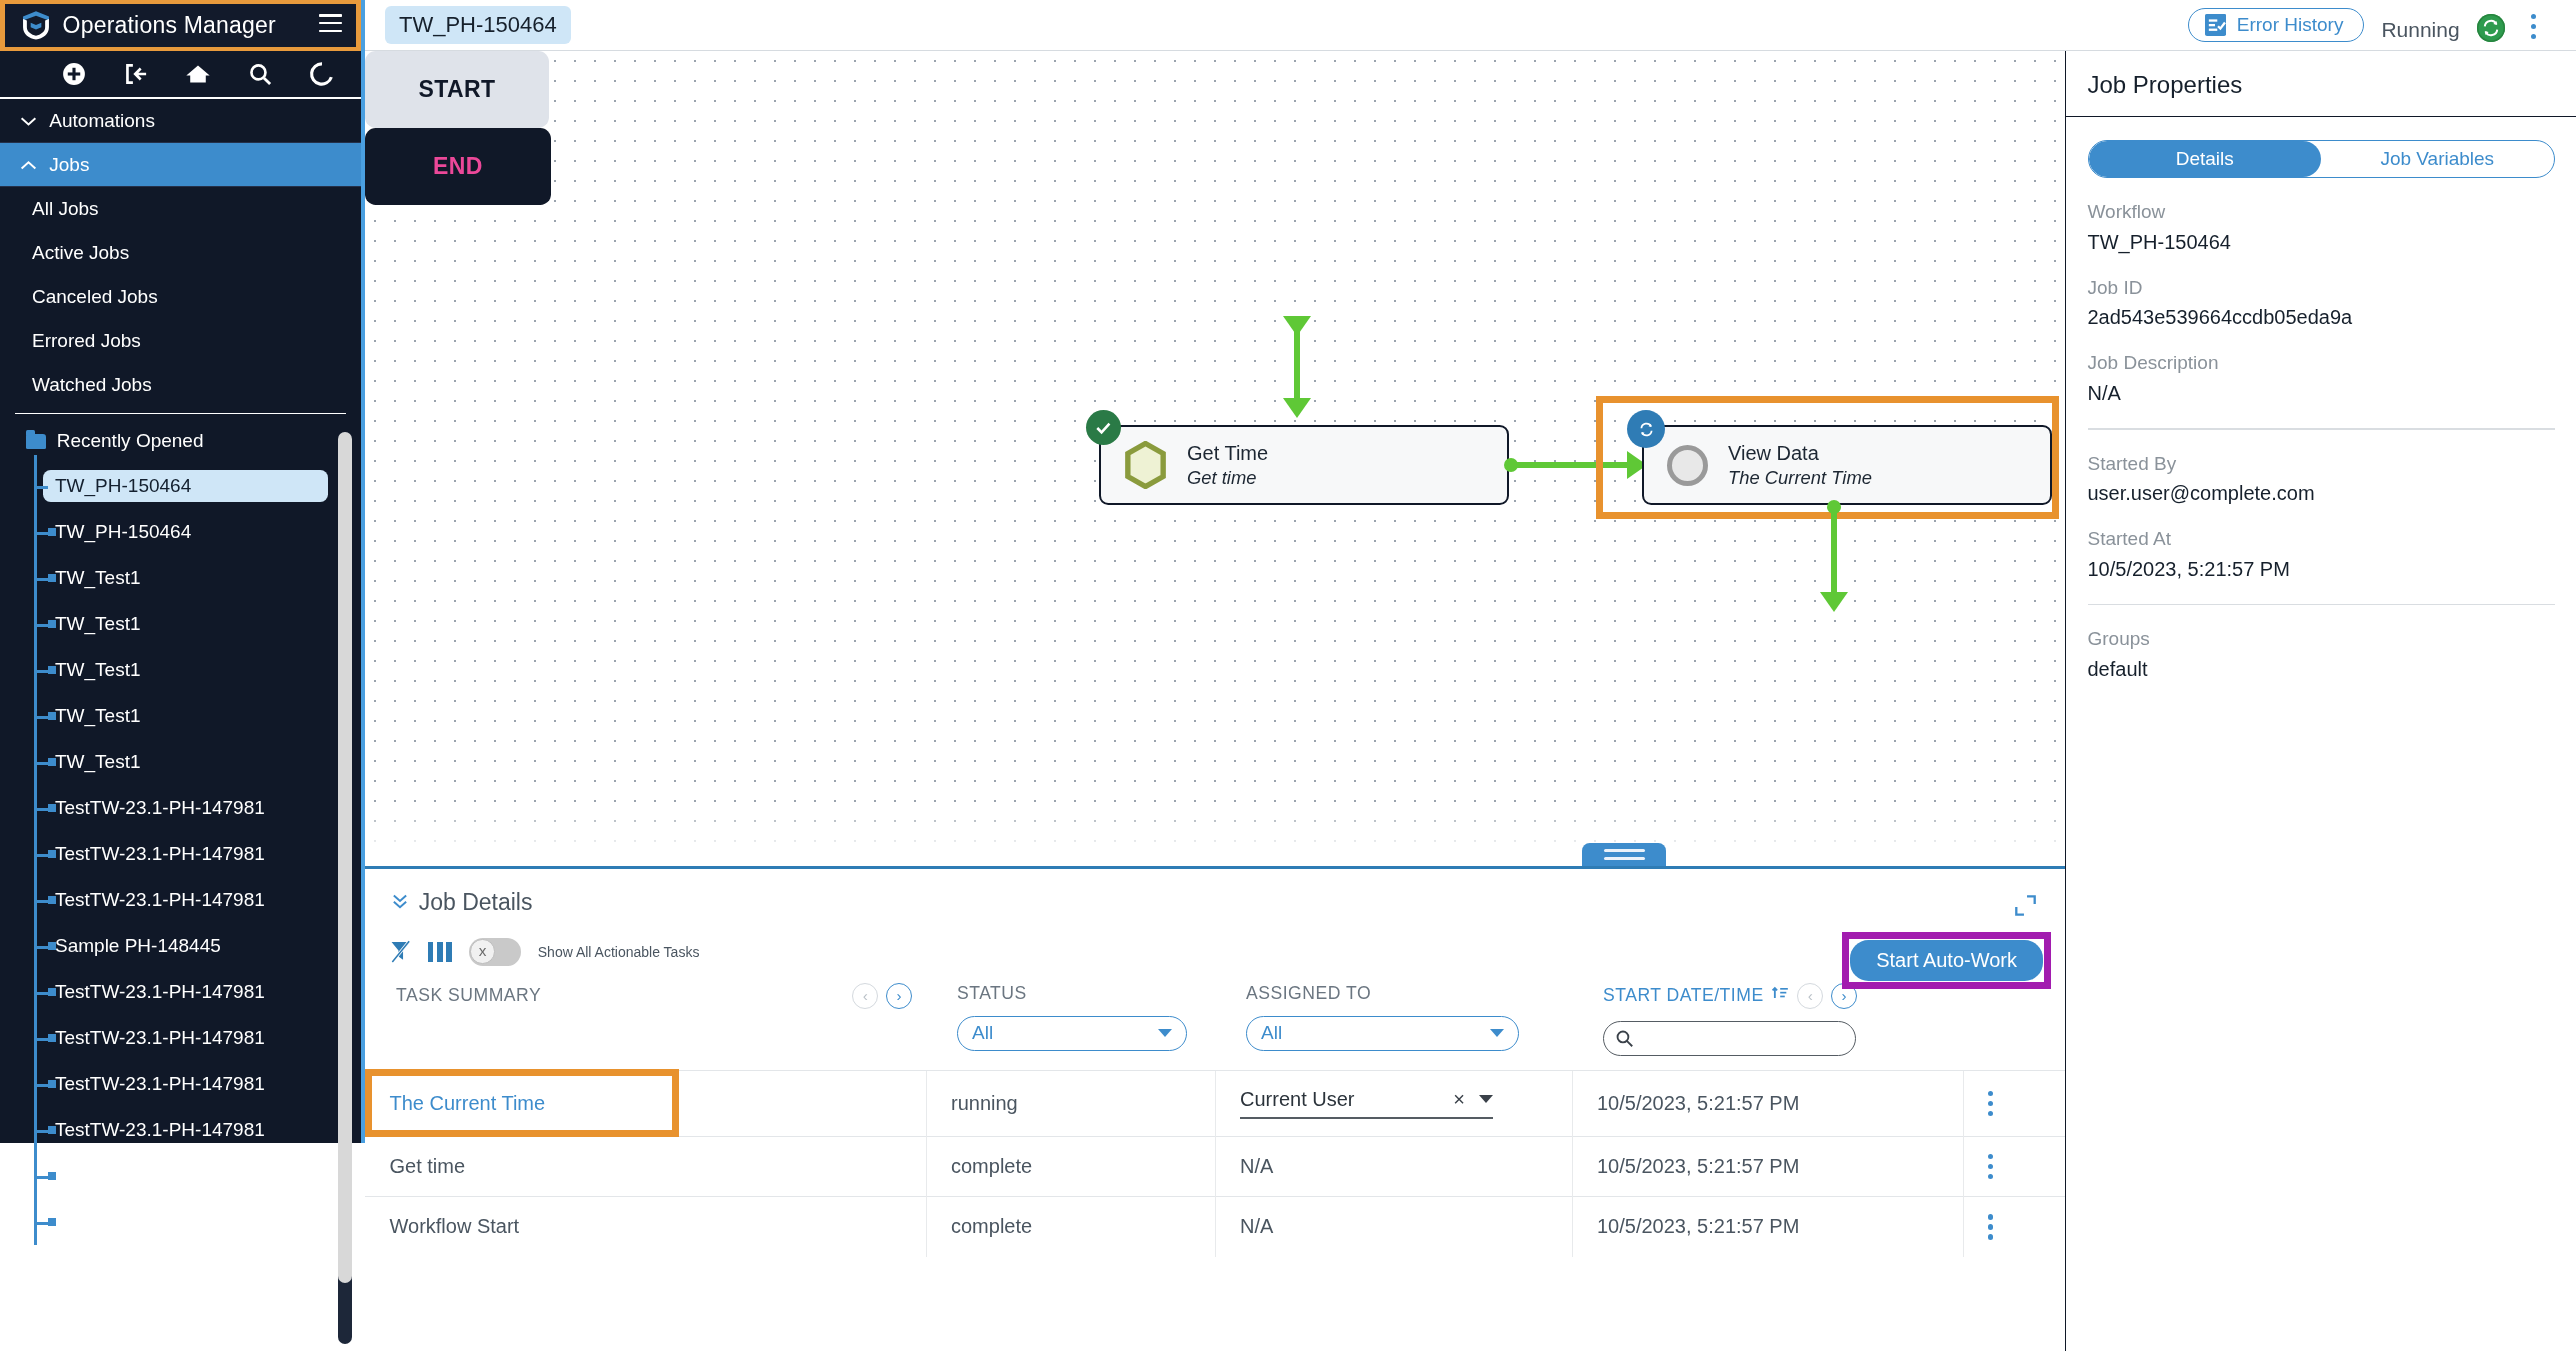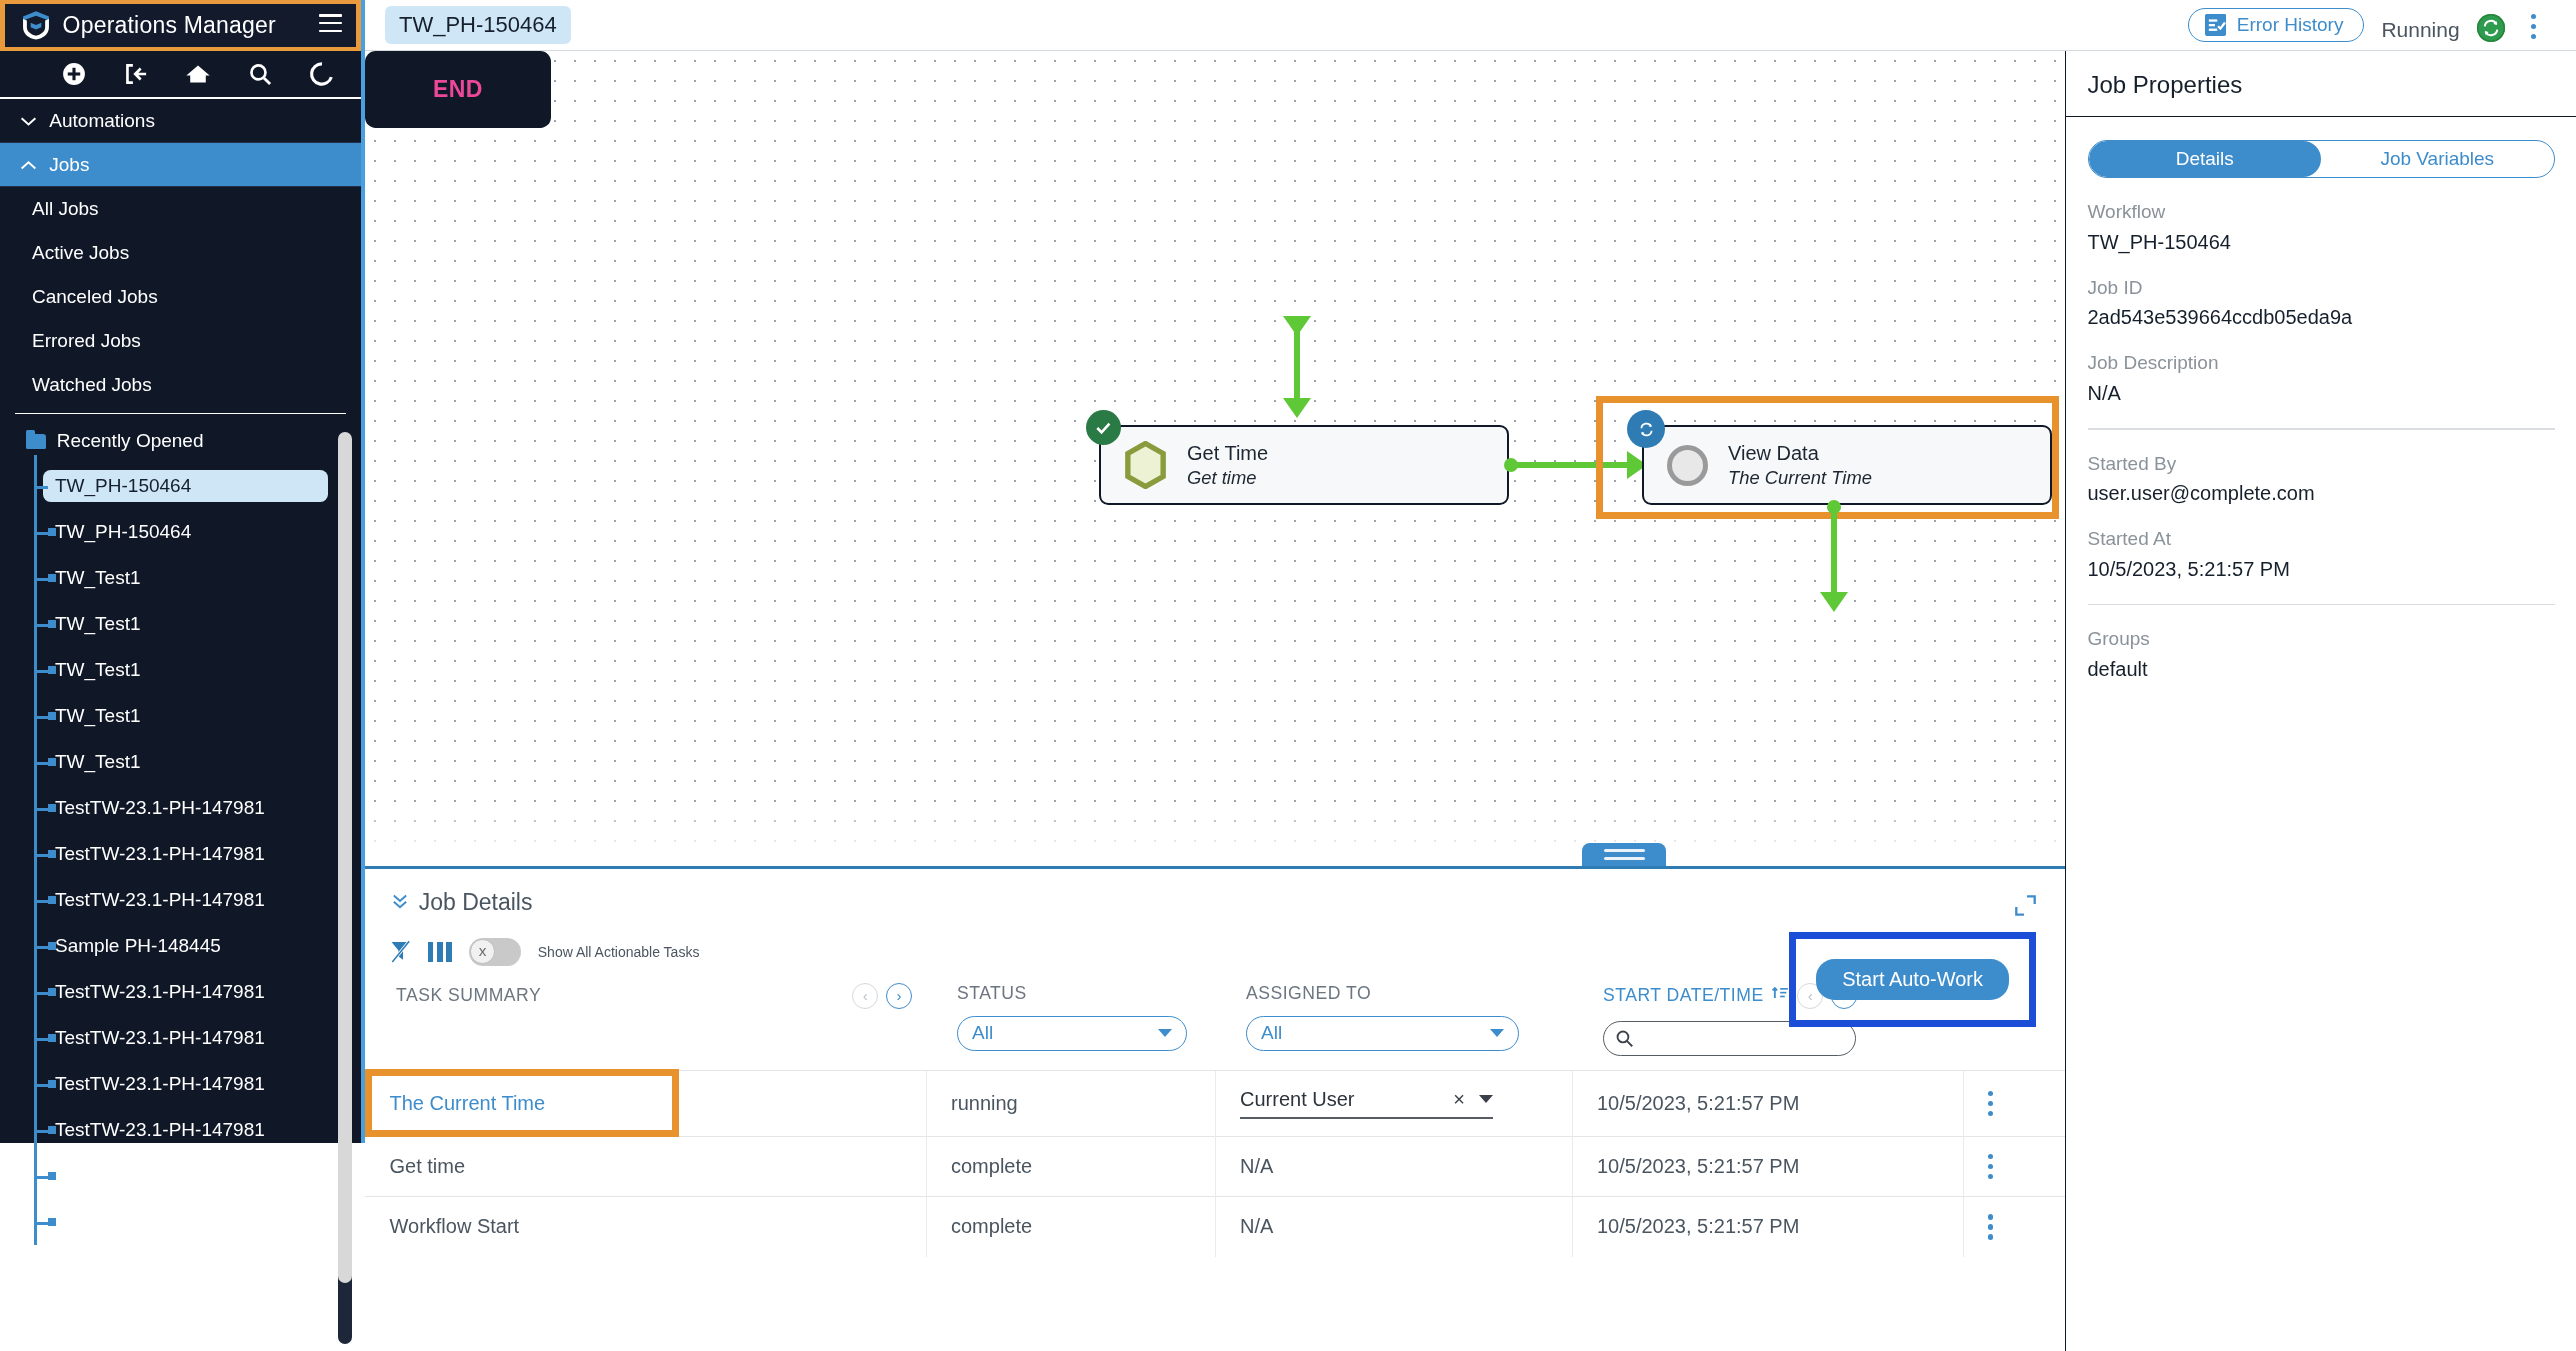--- a/index.html
+++ b/index.html
@@ -221,21 +221,21 @@
   .toggle {
     width: 52px; height: 28px; background: #c9c9c9; border-radius: 14px; position: relative; cursor:pointer;
   }
   .toggle .knob {
     position:absolute; left:1.5px; top:1.5px; width:24.5px; height:24.5px; border-radius:50%;
     background:#f1f1f1; border: 1.5px solid #bdbdbd; color:#6b6b6b; font-size:15.3px;
     display:flex; align-items:center; justify-content:center;
   }
   .jd-toggle-label { font-size: 14px; color: #4a5560; }
 
-  .autowork-wrap { position: absolute; right: 29px; top: 63px; border: 7px solid #1d4ed8; padding: 20px; }
+  .autowork-wrap { position: absolute; right: 14px; top: 63px; border: 7px solid #a21caf; padding: 1px; }
   .btn-primary {
     background: #3d8ccc; color: #fff; font-size: 20px; border: none;
     border-radius: 18.4px; padding: 9.2px 26px; cursor: pointer; white-space: nowrap;
     font-family: "Liberation Sans", sans-serif;
   }
 
   table.tasks { width: 100%; border-collapse: collapse; margin-top: 17px; table-layout: fixed; }
   table.tasks th { text-align:left; vertical-align: top; padding: 0 0 0 0; font-weight: 400; }
   .th-inner { padding: 0 14px 0 31px; }
   .th-label { font-size: 17.6px; color:#6b7681; letter-spacing: 0.5px; display:inline-block; }
@@ -493,20 +493,21 @@
             <i></i>
           </span>
       </div>
     </div>
 
     <div class="body-row">
       <div class="center">
 
         <div class="canvas">
 
+          <div class="node-start">START</div>
 
           <div class="edge" style="left:929px; top:269px; width:6.1px; height:92px;"></div>
           <div class="arrow-down" style="left:918px; top:265px;"></div>
           <div class="arrow-down" style="left:918px; top:347px;"></div>
 
           <div class="node task-node node-gettime">
             <span class="badge-ok">
               <svg viewBox="0 0 28 28" width="20" height="20">
                   <path d="M6 14 L12 20 L23 8" stroke="#fff" stroke-width="3.6" fill="none"></path>
                 </svg>

